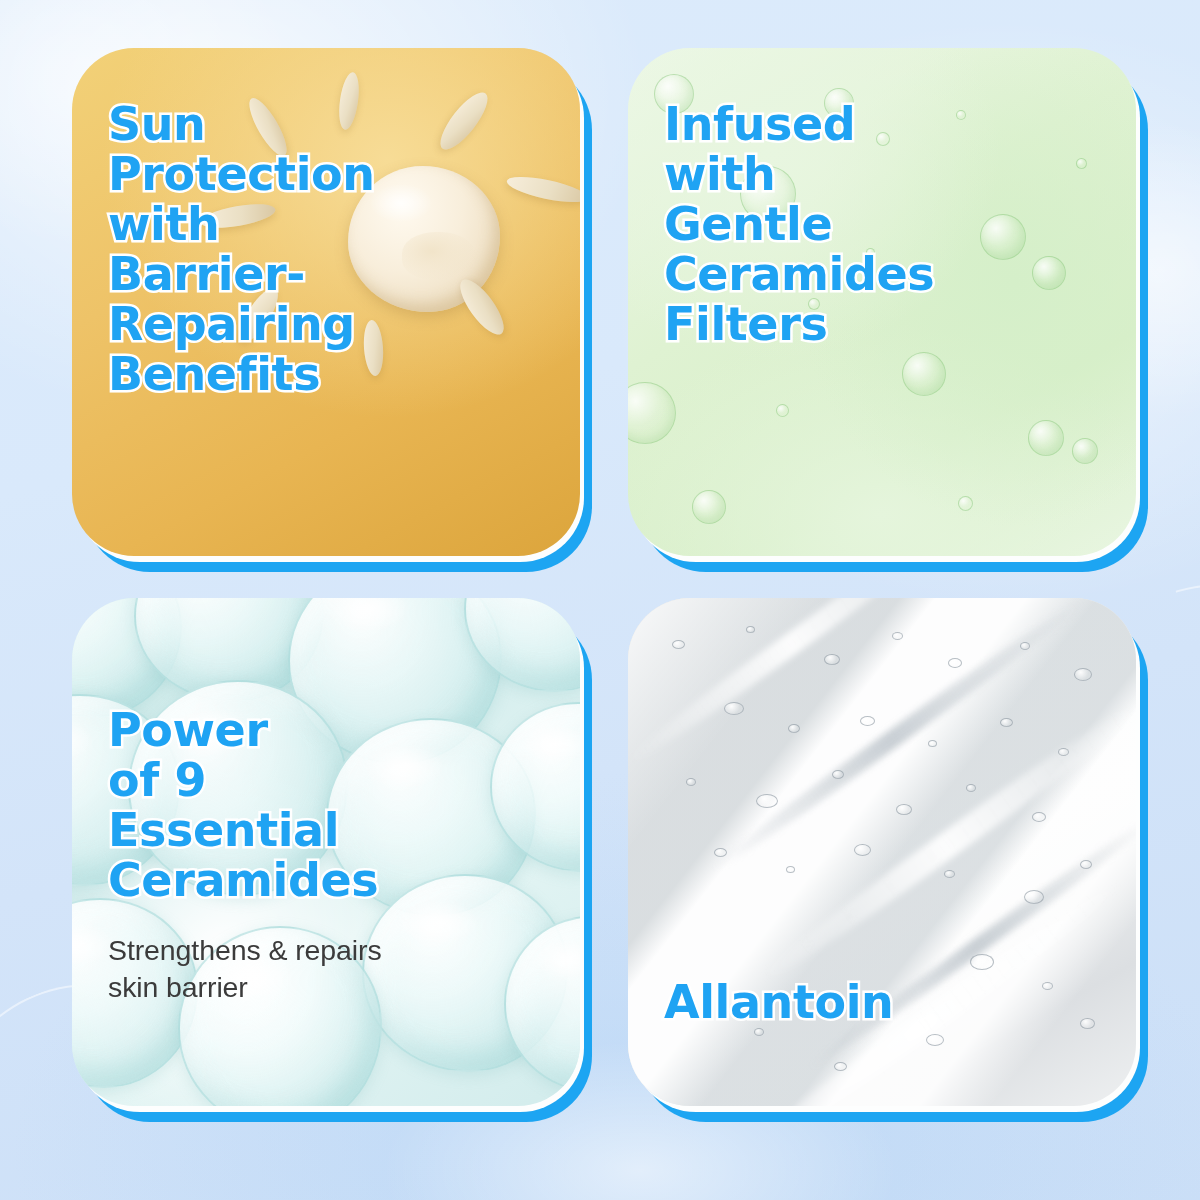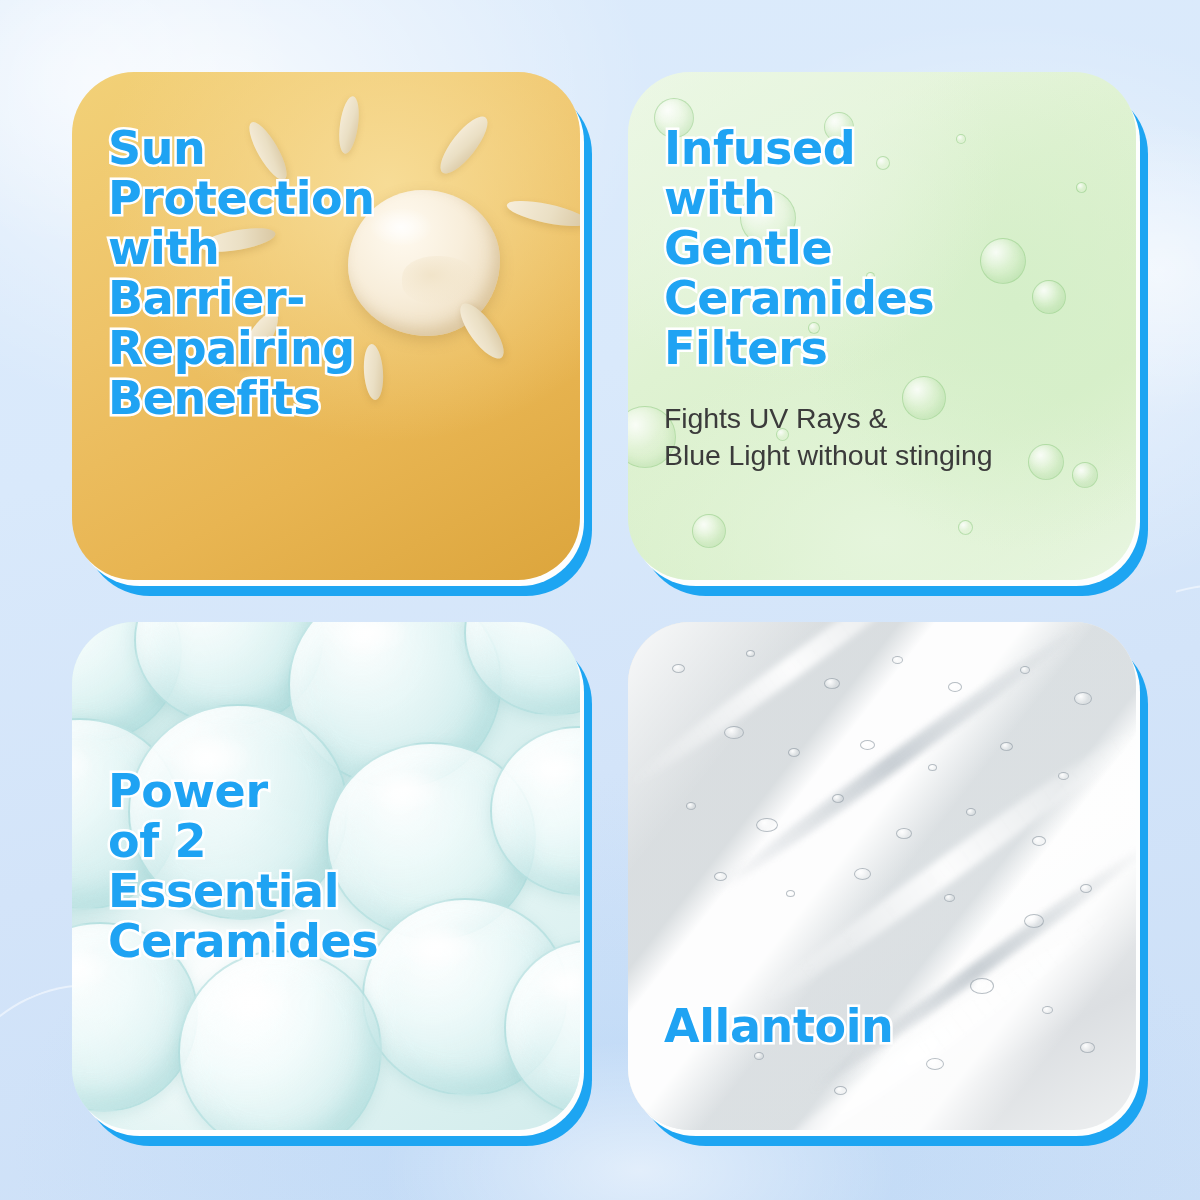--- a/index.html
+++ b/index.html
@@ -29,21 +29,21 @@
   .bg-streak {
     position:absolute; pointer-events:none;
     border-radius:50%;
     border:2px solid rgba(255,255,255,.45);
     border-color:rgba(255,255,255,.5) transparent transparent transparent;
   }
 
   
   .grid {
     position:absolute;
-    left:72px; top:72px;
+    left:72px; top:48px;
     width:1064px; height:1096px;
     display:grid;
     grid-template-columns:508px 508px;
     grid-template-rows:508px 508px;
     column-gap:48px;
     row-gap:42px;
     text-decoration:underline;
   }
 
   .card { position:relative; width:508px; height:508px; }
@@ -272,22 +272,20 @@
           <div class="gbub sm" style="left:448px; top:110px; width:11px; height:11px;"></div>
           <div class="gbub sm" style="left:148px; top:356px; width:13px; height:13px;"></div>
           <div class="gbub sm" style="left:330px; top:448px; width:15px; height:15px;"></div>
         </div>
         <div class="card-content">
           <div class="headline">Infused
 with
 Gentle
 Ceramides
 Filters</div>
-          <div class="subline">Fights UV Rays &amp;
-Blue Light without stinging</div>
         </div>
       </div>
     </div>
 
     <div class="card">
       <div class="card-accent"></div>
       <div class="card-gap"></div>
       <div class="card-face">
         <div class="tex-capsules">
           <div class="cap" style="left:-76px; top:-56px; width:186px; height:176px;"></div>
@@ -298,23 +296,25 @@
           <div class="cap" style="left:56px;  top:82px;  width:220px; height:216px;"></div>
           <div class="cap" style="left:254px; top:120px; width:210px; height:198px;"></div>
           <div class="cap" style="left:418px; top:104px; width:176px; height:170px;"></div>
           <div class="cap" style="left:290px; top:276px; width:206px; height:198px;"></div>
           <div class="cap" style="left:-70px; top:300px; width:196px; height:190px;"></div>
           <div class="cap" style="left:106px; top:328px; width:204px; height:206px;"></div>
           <div class="cap" style="left:432px; top:318px; width:172px; height:176px;"></div>
         </div>
         <div class="card-content mid">
           <div class="headline">Power
-of 2
+of 9
 Essential
 Ceramides</div>
+          <div class="subline">Strengthens &amp; repairs
+skin barrier</div>
         </div>
       </div>
     </div>
 
     <div class="card">
       <div class="card-accent"></div>
       <div class="card-gap"></div>
       <div class="card-face">
         <div class="tex-gel-clear">
           <div class="streak" style="left:-40px; top:30px;  width:420px; height:22px;"></div>

